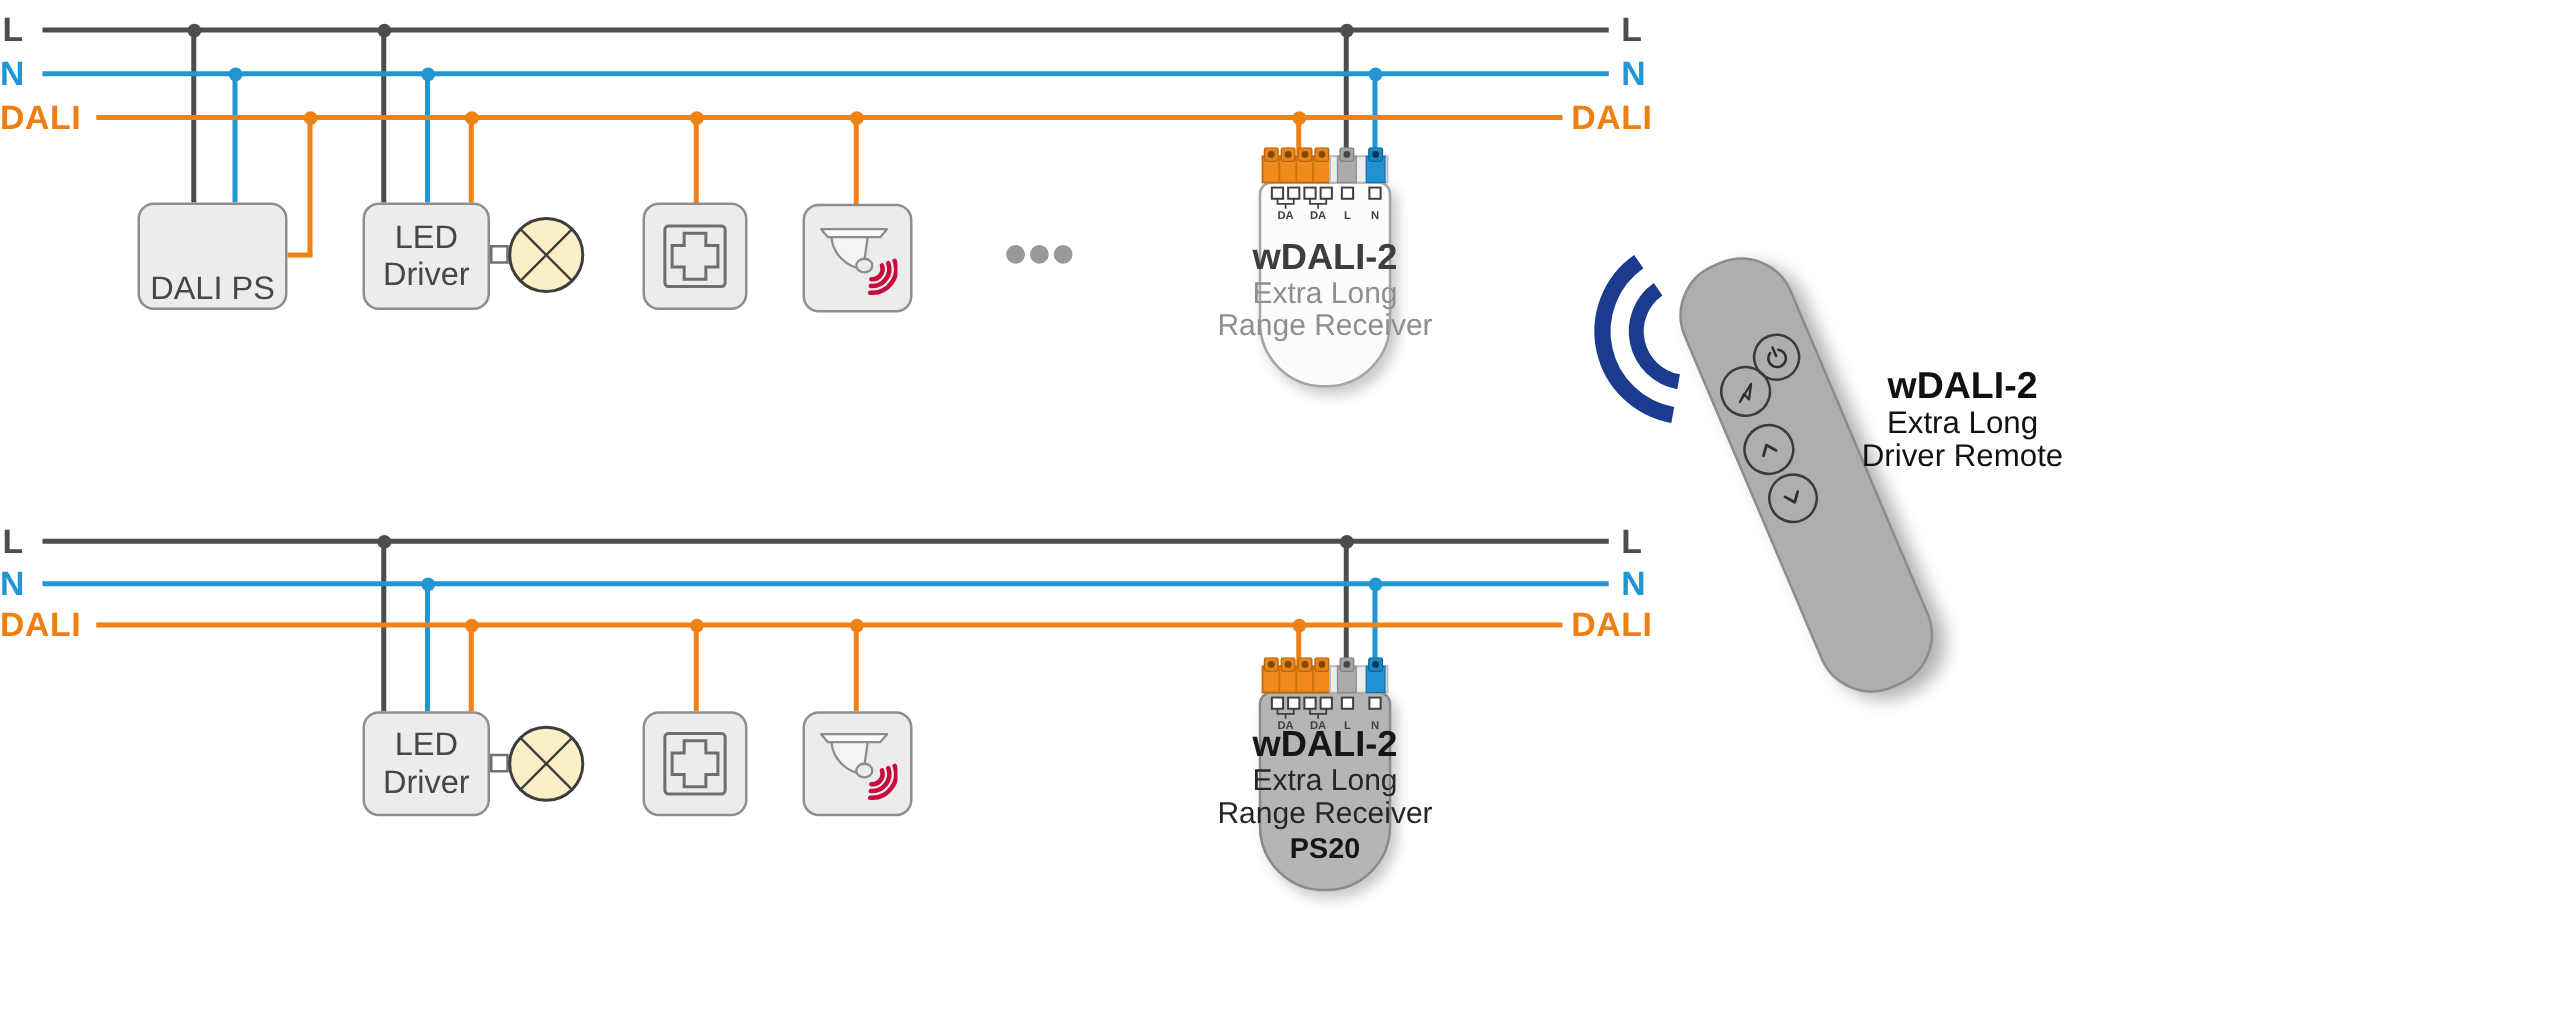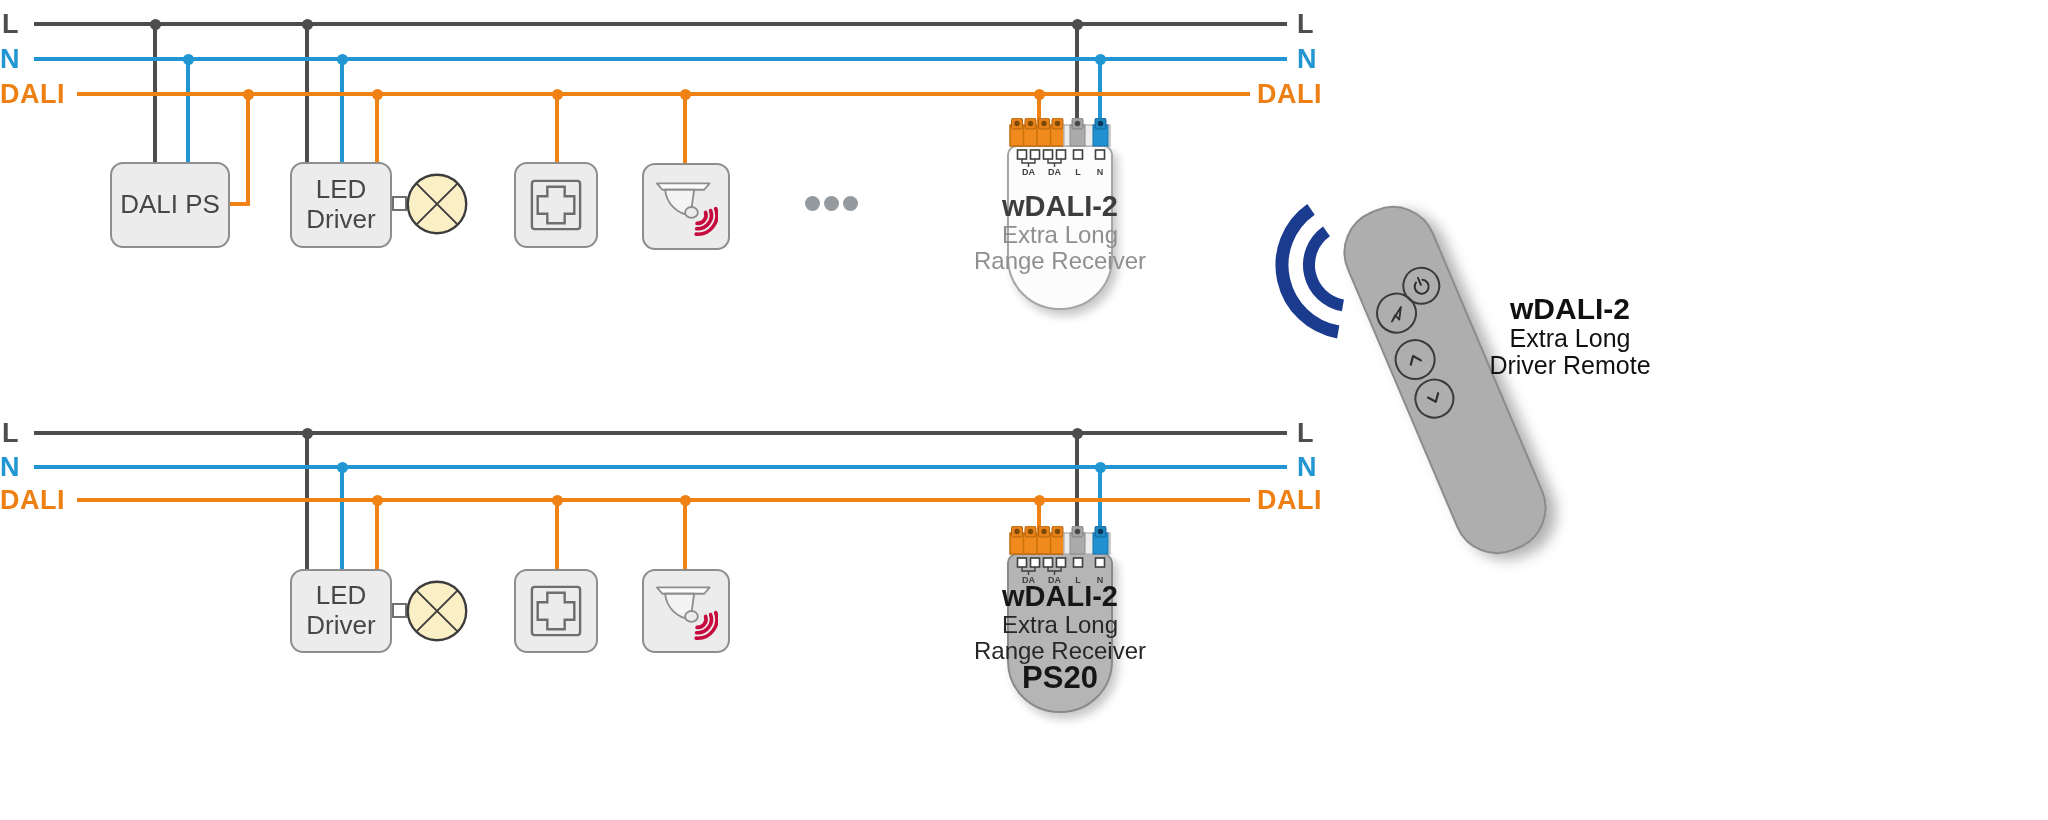--- a/index.html
+++ b/index.html
@@ -23,21 +23,21 @@
   .ellipsis-dot{position:absolute;width:15px;height:15px;border-radius:50%;background:#949a9e;}
   
   .recv-body{position:absolute;border:2px solid #a5a5a5;border-radius:10px 10px 52px 52px;
              box-sizing:border-box;box-shadow:5px 6px 10px rgba(0,0,0,.22);}
   .recv-body.white{background:#fcfcfc;}
   .recv-body.gray{background:#b5b5b5;border-color:#8a8a8a;}
   .recv-head,.recv-pins{position:absolute;}
   .recv-text{position:absolute;width:260px;text-align:center;}
   .recv-title{font-size:29px;font-weight:bold;line-height:32px;}
   .recv-sub{font-size:24px;line-height:26px;}
-  .recv-ps{font-size:31px;font-weight:bold;line-height:28px;}
+  .recv-ps{font-size:23px;font-weight:bold;line-height:28px;}
   .t-darkgray{color:#3d3d3d;} .t-gray{color:#8f8f8f;} .t-black{color:#161616;} .t-dim{color:#262626;}
   
   .remote{position:absolute;left:1398px;top:196px;width:94px;height:368px;background:#aeaeae;
           border:2.5px solid #8c8c8c;border-radius:44px;transform:rotate(-23deg);
           box-sizing:border-box;box-shadow:7px 9px 14px rgba(0,0,0,.3);}
   .rbtn{position:absolute;border-radius:50%;border:2.5px solid #3a3a3a;box-sizing:border-box;
         display:flex;align-items:center;justify-content:center;}
   .remote-label{position:absolute;left:1455px;top:292px;width:230px;text-align:center;color:#111;}
   .remote-title{font-size:30px;font-weight:bold;line-height:33px;}
   .remote-sub{font-size:25px;line-height:27px;}
@@ -79,21 +79,21 @@
     <div class="dot c-orange" style="left:679.5px;top:88.5px;"></div>
     <div class="dot c-orange" style="left:1033.5px;top:88.5px;"></div>
 
     <div class="busLabel lbl-dark" style="left:2px;top:10px;">L</div>
     <div class="busLabel lbl-blue" style="left:0px;top:45px;">N</div>
     <div class="busLabel lbl-orange" style="left:0px;top:80px;">DALI</div>
     <div class="busLabel lbl-dark" style="left:1297px;top:10px;">L</div>
     <div class="busLabel lbl-blue" style="left:1297px;top:45px;">N</div>
     <div class="busLabel lbl-orange" style="left:1257px;top:80px;">DALI</div>
 
-    <div class="module" style="left:110px;top:162px;width:120px;height:86px;">
+    <div class="module" style="left:110px;top:162px;width:120px;height:86px;align-items:flex-end;">
       <span>DALI PS</span>
     </div>
 
     <div class="module" style="left:290px;top:162px;width:102px;height:86px;">
       <span><span>LED</span><br>
       <span>Driver</span></span>
     </div>
     <div class="stub" style="left:392px;top:196px;"></div>
     <svg style="position:absolute;left:404px;top:171px;" width="66" height="66" viewBox="0 0 70 70">
       <circle cx="35" cy="35" r="31" fill="#faefc5" stroke="#3d3d3d" stroke-width="2.5"></circle>

